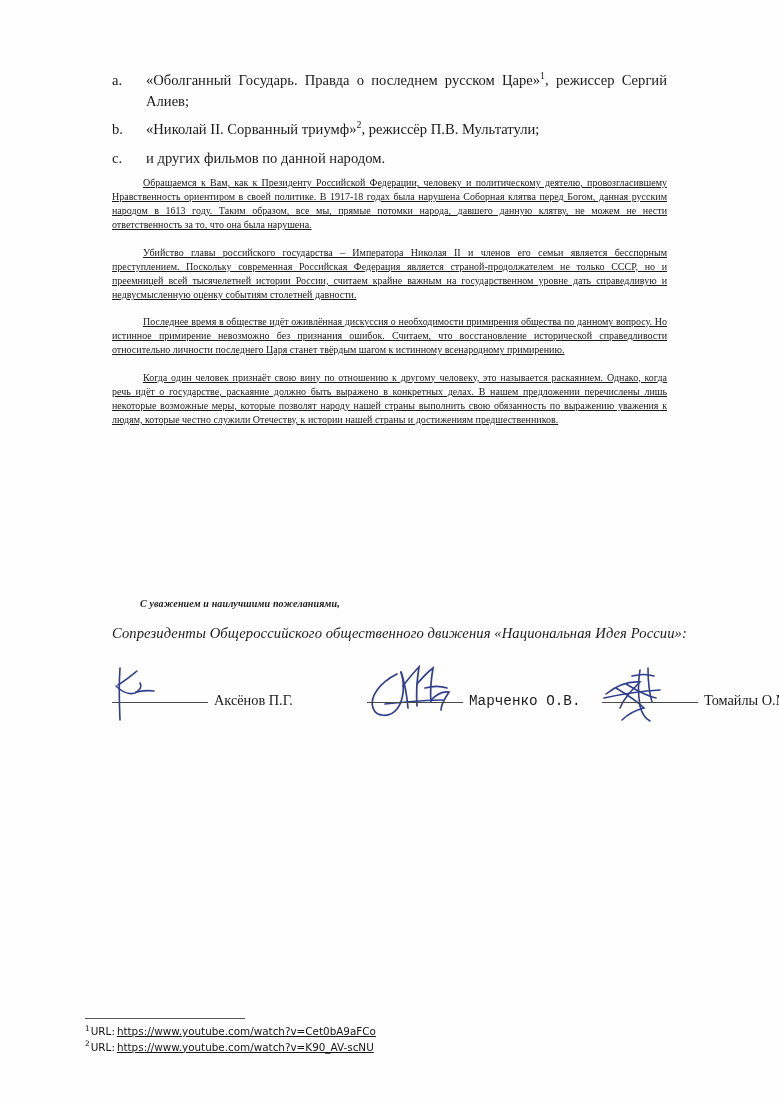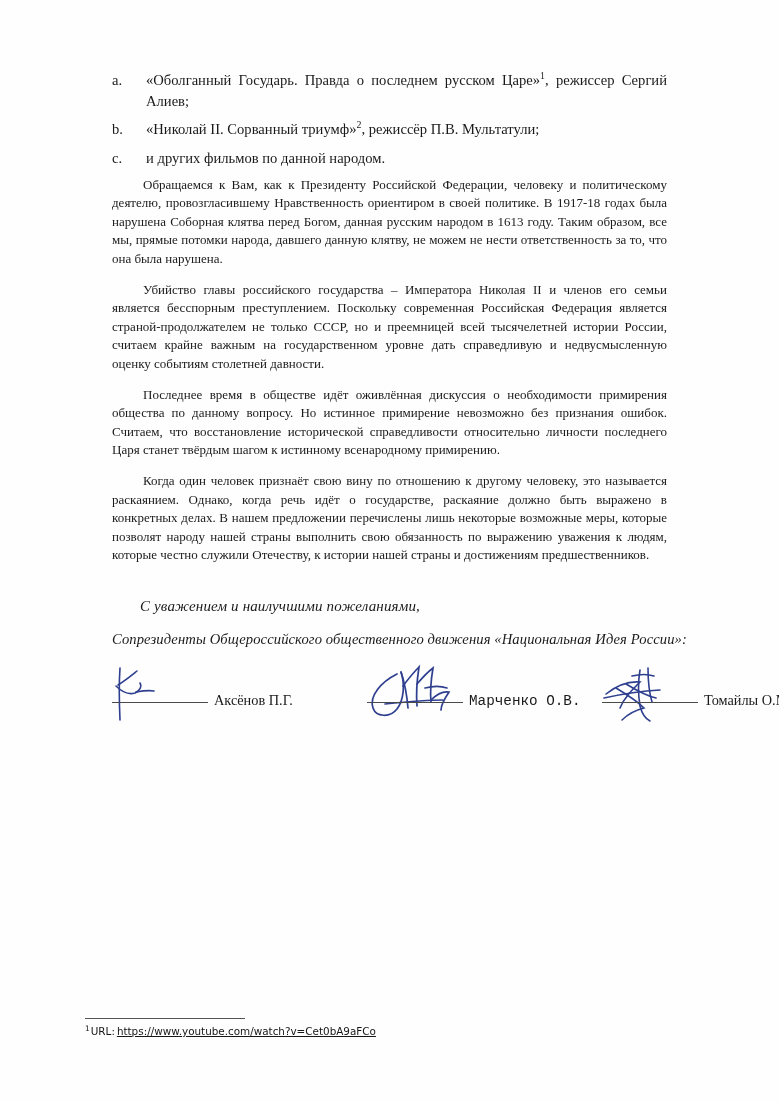--- a/index.html
+++ b/index.html
@@ -60,40 +60,41 @@
 
   
   .body-block {
     position: absolute;
     left: 112px;
     top: 176px;
     width: 555px;
   }
   p.para {
     margin: 0 0 13px 0;
-    font-size: 13px;
+    font-size: 10px;
     line-height: 1.415;
     text-align: justify;
     text-justify: inter-word;
     text-indent: 31px;
     hyphens: none;
+    text-decoration: underline;
   }
   p.para:last-child { margin-bottom: 0; }
 
   
   .closing {
     position: absolute;
     left: 112px;
     top: 598px;
     width: 610px;
   }
   .closing .regards {
     font-style: italic;
-    font-weight: normal;
-    font-size: 15px;
+    font-weight: bold;
+    font-size: 10px;
     text-indent: 28px;
     margin: 0 0 16px 0;
     letter-spacing: 0.15px;
   }
   .closing .copresidents {
     font-style: italic;
     font-size: 14.6px;
     margin: 0;
     letter-spacing: 0.1px;
   }
@@ -264,15 +265,18 @@
 
   </div>
 
   <div class="footnotes">
     <div class="fn-rule"></div>
 
     <div class="fn-line">
       <sup>1</sup><span class="fn-label">URL:</span><a class="fn-url" href="#">https://www.youtube.com/watch?v=Cet0bA9aFCo</a>
     </div>
 
+    <div class="fn-line">
+      <sup>2</sup><span class="fn-label">URL:</span><a class="fn-url" href="#">https://www.youtube.com/watch?v=K90_AV-scNU</a>
+    </div>
   </div>
 
 </div>
 
 </body></html>

